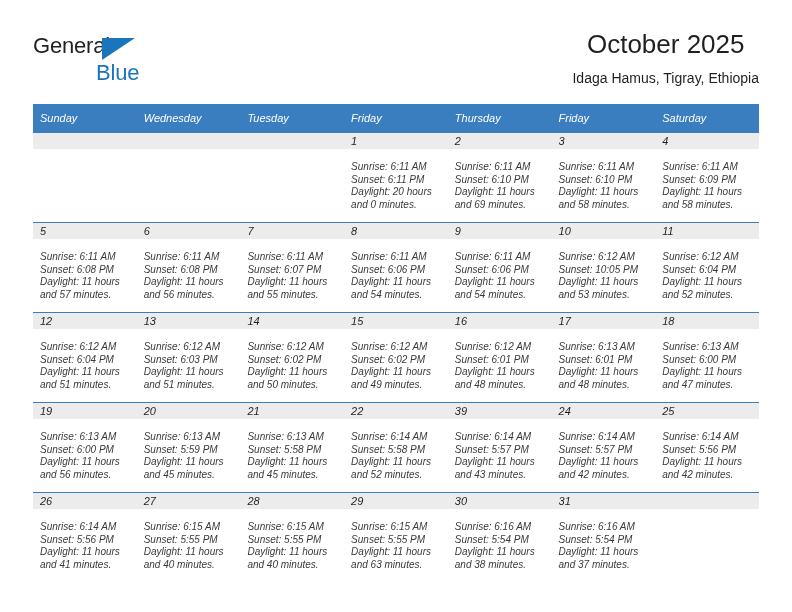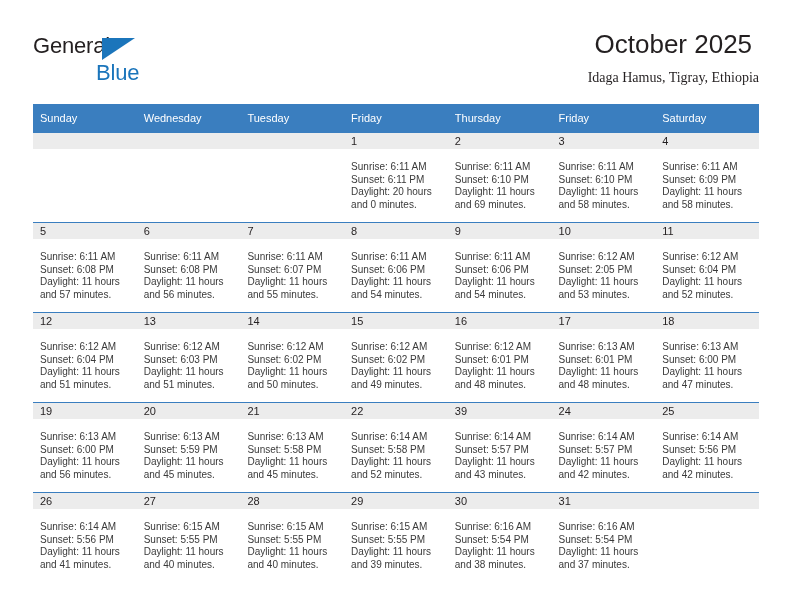--- a/index.html
+++ b/index.html
@@ -76,31 +76,31 @@
     color: #231f20;
     line-height: 32px;
     white-space: nowrap;
   }
   .cal-subtitle {
     margin-top: 9px;
     font-size: 14px;
     color: #231f20;
     line-height: 18px;
     white-space: nowrap;
-    font-family: Liberation Serif, serif;
   }
 
   
   .calendar {
     position: absolute;
     left: 33px;
     top: 104px;
     width: 726px;
     border-collapse: collapse;
     table-layout: fixed;
+    font-style: italic;
   }
   .calendar th {
     background: #3a7ebf;
     color: #ffffff;
     font-size: 11px;
     font-weight: normal;
     text-align: left;
     padding: 5px 0 5px 7px;
     height: 18px;
     border: none;
@@ -298,21 +298,21 @@
                 <div class="line">Daylight: 11 hours</div>
                 <div class="line">and 54 minutes.</div>
               </div>
             </div>
           </td>
           <td>
             <div class="daycell">
               <div class="daynum-bar">10</div>
               <div class="dayinfo">
                 <div class="line">Sunrise: 6:12 AM</div>
-                <div class="line">Sunset: 2:05 PM</div>
+                <div class="line">Sunset: 10:05 PM</div>
                 <div class="line">Daylight: 11 hours</div>
                 <div class="line">and 53 minutes.</div>
               </div>
             </div>
           </td>
           <td>
             <div class="daycell">
               <div class="daynum-bar">11</div>
               <div class="dayinfo">
                 <div class="line">Sunrise: 6:12 AM</div>
@@ -515,21 +515,21 @@
               </div>
             </div>
           </td>
           <td>
             <div class="daycell">
               <div class="daynum-bar">29</div>
               <div class="dayinfo">
                 <div class="line">Sunrise: 6:15 AM</div>
                 <div class="line">Sunset: 5:55 PM</div>
                 <div class="line">Daylight: 11 hours</div>
-                <div class="line">and 39 minutes.</div>
+                <div class="line">and 63 minutes.</div>
               </div>
             </div>
           </td>
           <td>
             <div class="daycell">
               <div class="daynum-bar">30</div>
               <div class="dayinfo">
                 <div class="line">Sunrise: 6:16 AM</div>
                 <div class="line">Sunset: 5:54 PM</div>
                 <div class="line">Daylight: 11 hours</div>

